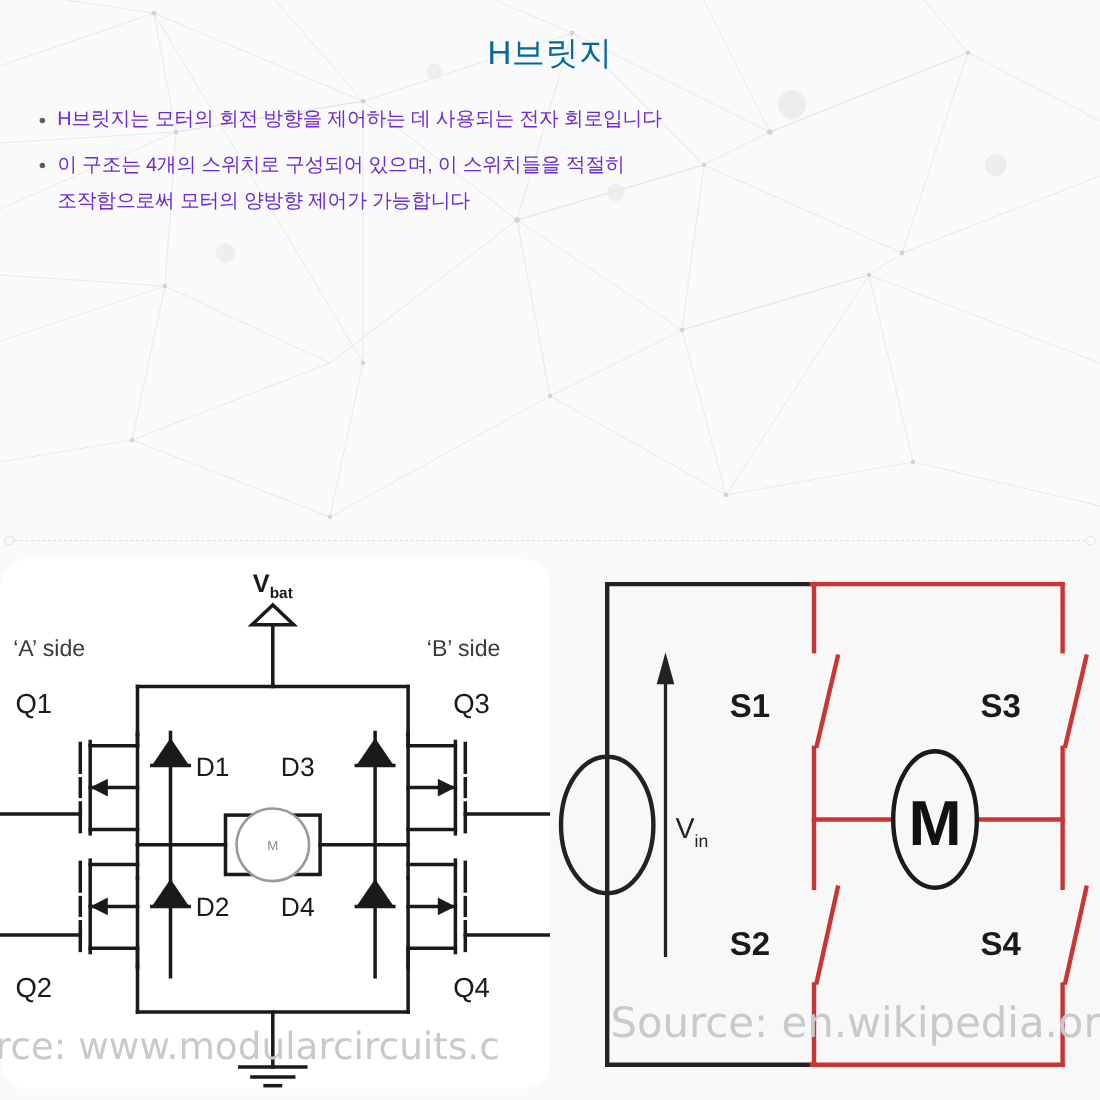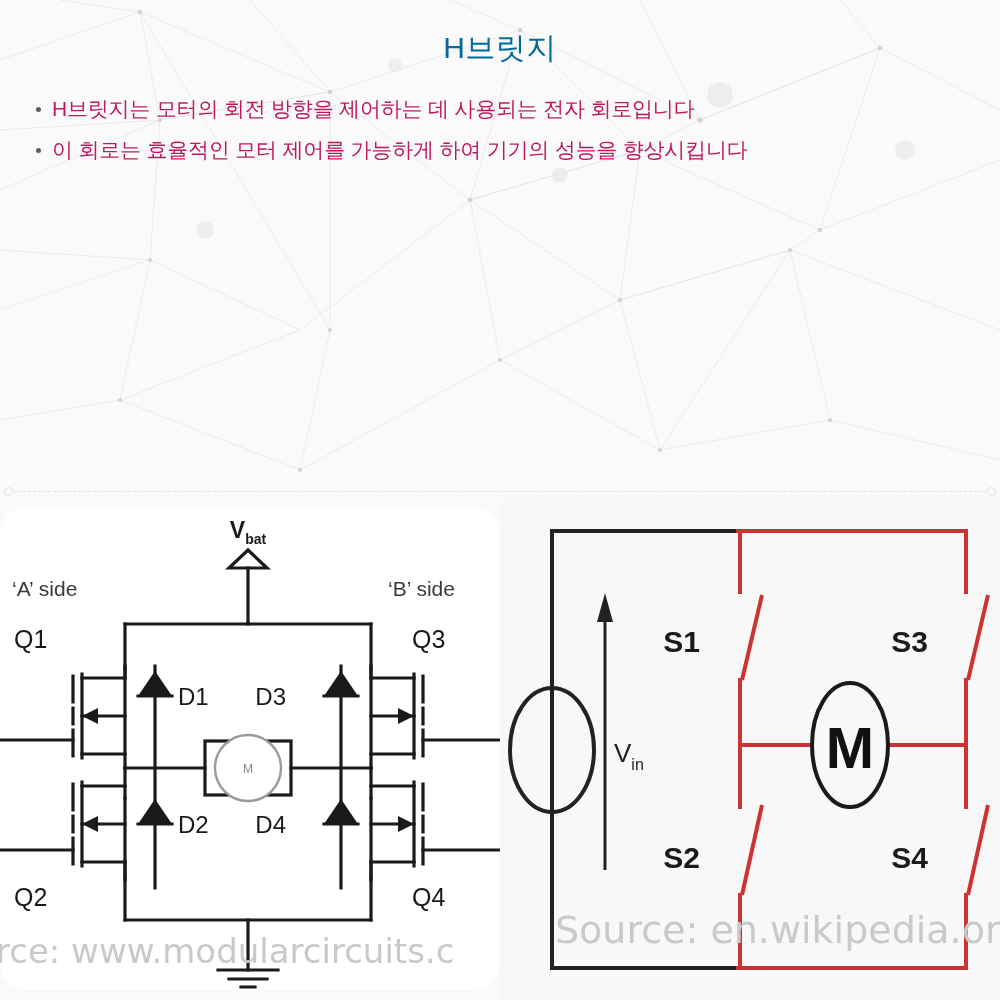--- a/index.html
+++ b/index.html
@@ -45,23 +45,23 @@
     position: absolute;
     top: 92px;
     left: 30px;
     width: 948px;
   }
 
   .bullet {
     position: relative;
     padding-left: 22px;
     margin-bottom: 8px;
-    font-size: 21px;
+    font-size: 18px;
     line-height: 33px;
-    color: #be185d;
+    color: #6d28d9;
     font-weight: 400;
     letter-spacing: -0.2px;
   }
 
   .bullet::before {
     content: "";
     position: absolute;
     left: 6px;
     top: 15px;
     width: 5px;
@@ -175,21 +175,22 @@
     </g>
   </svg>
 
   <div id="title">H브릿지</div>
 
   <div id="bullets">
     <div class="bullet">
       <span>H브릿지는 모터의 회전 방향을 제어하는 데 사용되는 전자 회로입니다</span>
     </div>
     <div class="bullet">
-      <span>이 회로는 효율적인 모터 제어를 가능하게 하여 기기의 성능을 향상시킵니다</span>
+      <span>이 구조는 4개의 스위치로 구성되어 있으며, 이 스위치들을 적절히</span>
+      <span class="l2">조작함으로써 모터의 양방향 제어가 가능합니다</span>
     </div>
   </div>
 
   <div id="guide-line"></div>
   <div id="guide-handle-left"></div>
   <div id="guide-handle-right"></div>
 
   <div id="left-card">
     <svg width="500" height="482" viewBox="0 0 500 482">
       <g stroke="#1a1a1a" stroke-width="3.2" fill="none" stroke-linecap="square">

